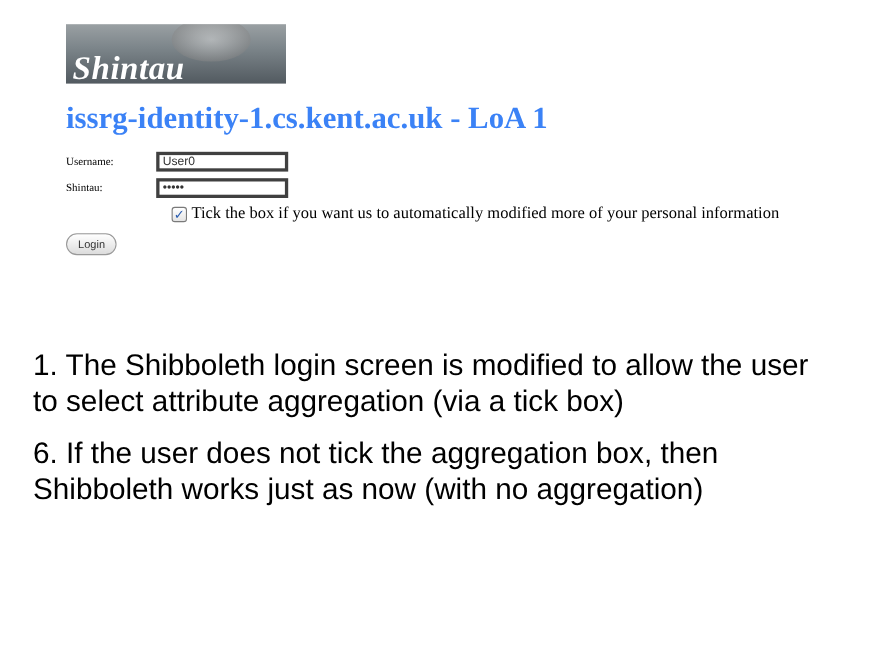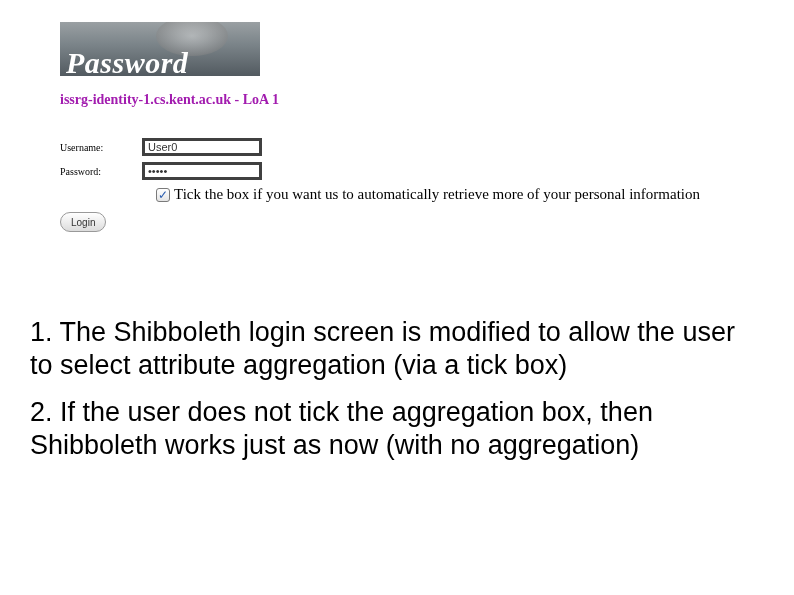--- a/index.html
+++ b/index.html
@@ -39,22 +39,22 @@
     background: radial-gradient(ellipse at center, #ddd 0%, #bbb 30%, #888 70%, transparent 100%);
     border-radius: 50%;
     opacity: 0.5;
   }
   .heading {
     position: absolute;
     left: 60px;
     top: 92px;
     font-family: "Times New Roman", serif;
     font-weight: bold;
-    font-size: 14px;
-    color: #a21caf;
+    font-size: 28px;
+    color: #3b82f6;
   }
   .form {
     position: absolute;
     left: 60px;
     top: 138px;
   }
   .form-row {
     display: flex;
     align-items: center;
     margin-bottom: 6px;
@@ -128,41 +128,41 @@
     color: #000;
     line-height: 1.22;
     margin-bottom: 14px;
   }
 </style>
 </head>
 <body>
 
 <div class="logo-area">
   <div class="eye"></div>
-  <div class="logo-text">Password</div>
+  <div class="logo-text">Shintau</div>
 </div>
 
 <div class="heading">issrg-identity-1.cs.kent.ac.uk - LoA 1</div>
 
 <div class="form">
   <div class="form-row">
     <span class="form-label">Username:</span>
     <input type="text" class="text-input" value="User0" style="">
   </div>
   <div class="form-row">
-    <span class="form-label">Password:</span>
+    <span class="form-label">Shintau:</span>
     <input type="text" class="text-input" value="•••••" style="">
   </div>
 </div>
 
 <div class="checkbox-row">
   <div class="checkbox">
     <span>✓</span>
   </div>
-  <span class="checkbox-label">Tick the box if you want us to automatically retrieve more of your personal information</span>
+  <span class="checkbox-label">Tick the box if you want us to automatically modified more of your personal information</span>
 </div>
 
 <button class="login-btn">Login</button>
 
 <div class="body-text">
   <p>1. The Shibboleth login screen is modified to allow the user to select attribute aggregation (via a tick box)</p>
-  <p>2. If the user does not tick the aggregation box, then Shibboleth works just as now (with no aggregation)</p>
+  <p>6. If the user does not tick the aggregation box, then Shibboleth works just as now (with no aggregation)</p>
 </div>
 
 </body></html>

